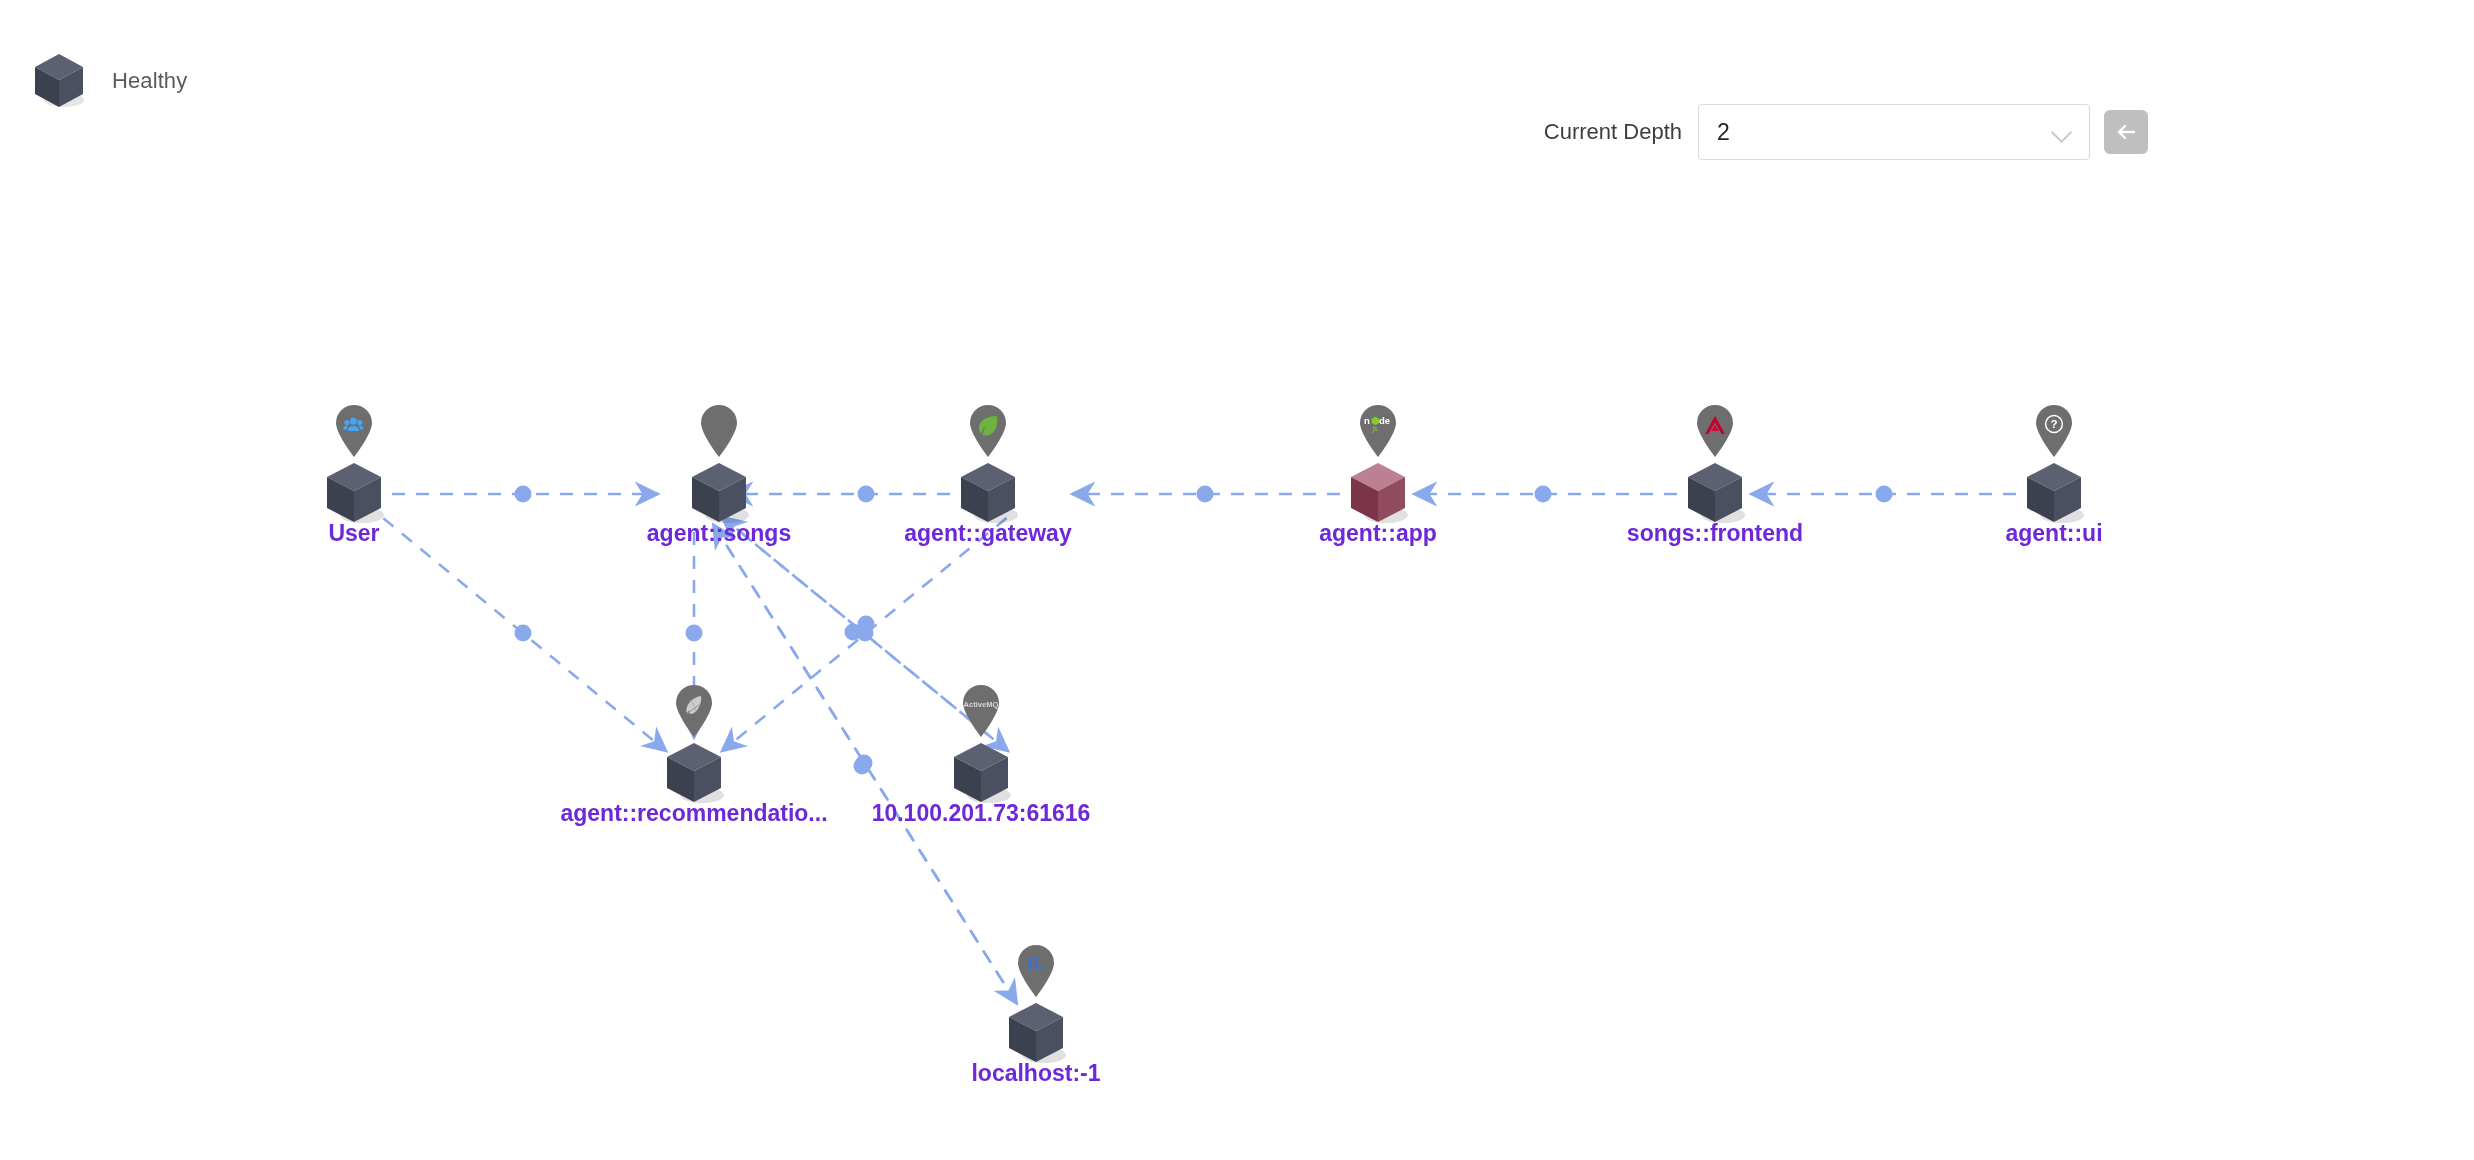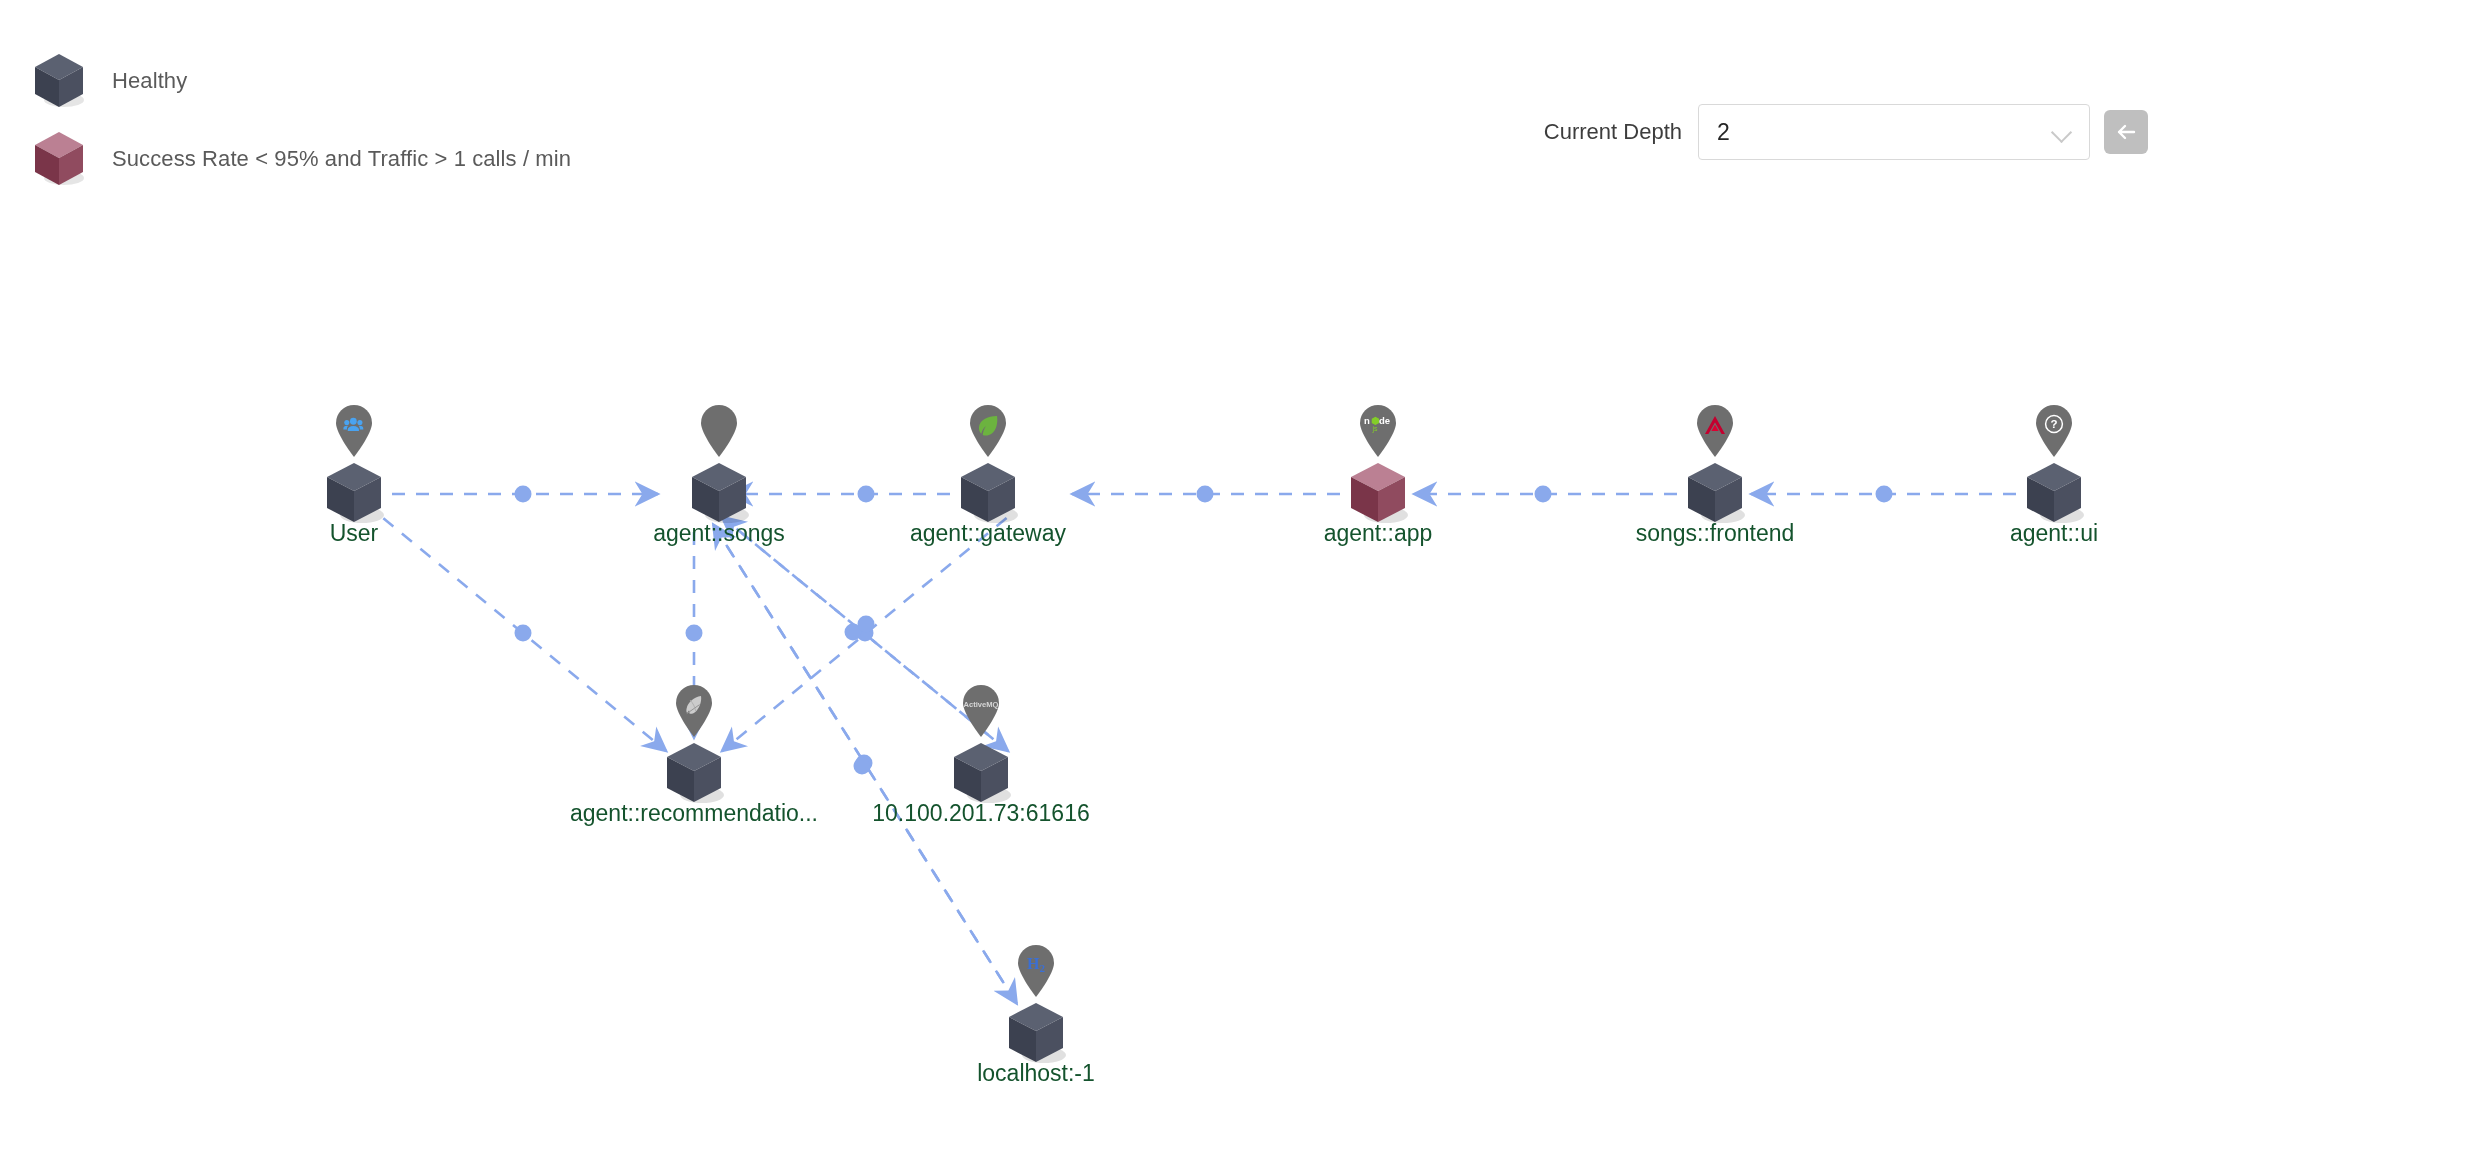--- a/index.html
+++ b/index.html
@@ -50,55 +50,42 @@
   #edges { position: absolute; left:0; top:0; width: 2474px; height: 1160px; }
 
   .node { position: absolute; transform: translate(-50%, -50%); }
   .node-cube { position: relative; width: 68px; height: 68px; margin: 0 auto; }
   .node-pin {
     position: absolute; left: 50%; transform: translateX(-50%);
     width: 42px; height: 54px; top: -56px;
   }
   .node-label {
     position: absolute; left: 50%; transform: translateX(-50%);
-    top: 62px; font-size: 23px; color: #14532d; white-space: nowrap;
-    text-align: center; line-height: 1;
+    top: 62px; font-size: 23px; color: #6d28d9; white-space: nowrap;
+    text-align: center; line-height: 1; font-weight: bold;
   }
 </style>
 </head>
 <body>
 
 <div id="root">
 
   <div id="legend">
     <div class="legend-row">
       <div class="legend-cube">
         <svg viewBox="0 0 62 62" width="62" height="62">
           <g>
             <ellipse cx="36" cy="50" rx="20" ry="7" fill="#000" opacity="0.10"></ellipse>
             <polygon points="31,4 55,17 31,30 7,17" fill="#5b6171"></polygon>
             <polygon points="7,17 31,30 31,57 7,44" fill="#3c4150"></polygon>
             <polygon points="55,17 55,44 31,57 31,30" fill="#4b5060"></polygon>
           </g>
         </svg>
       </div>
       <div class="legend-label">Healthy</div>
-    </div>
-    <div class="legend-row">
-      <div class="legend-cube">
-        <svg viewBox="0 0 62 62" width="62" height="62">
-          <g>
-            <ellipse cx="36" cy="50" rx="20" ry="7" fill="#000" opacity="0.10"></ellipse>
-            <polygon points="31,4 55,17 31,30 7,17" fill="#bb8093"></polygon>
-            <polygon points="7,17 31,30 31,57 7,44" fill="#7a3549"></polygon>
-            <polygon points="55,17 55,44 31,57 31,30" fill="#904b5f"></polygon>
-          </g>
-        </svg>
-      </div>
-      <div class="legend-label">Success Rate &lt; 95% and Traffic &gt; 1 calls / min</div>
     </div>
   </div>
 
   <div id="depth-ctrl">
     <div id="depth-label">Current Depth</div>
     <div id="depth-select">
       <div id="depth-value">2</div>
       <div class="chev"></div>
     </div>
     <button id="back-btn">

